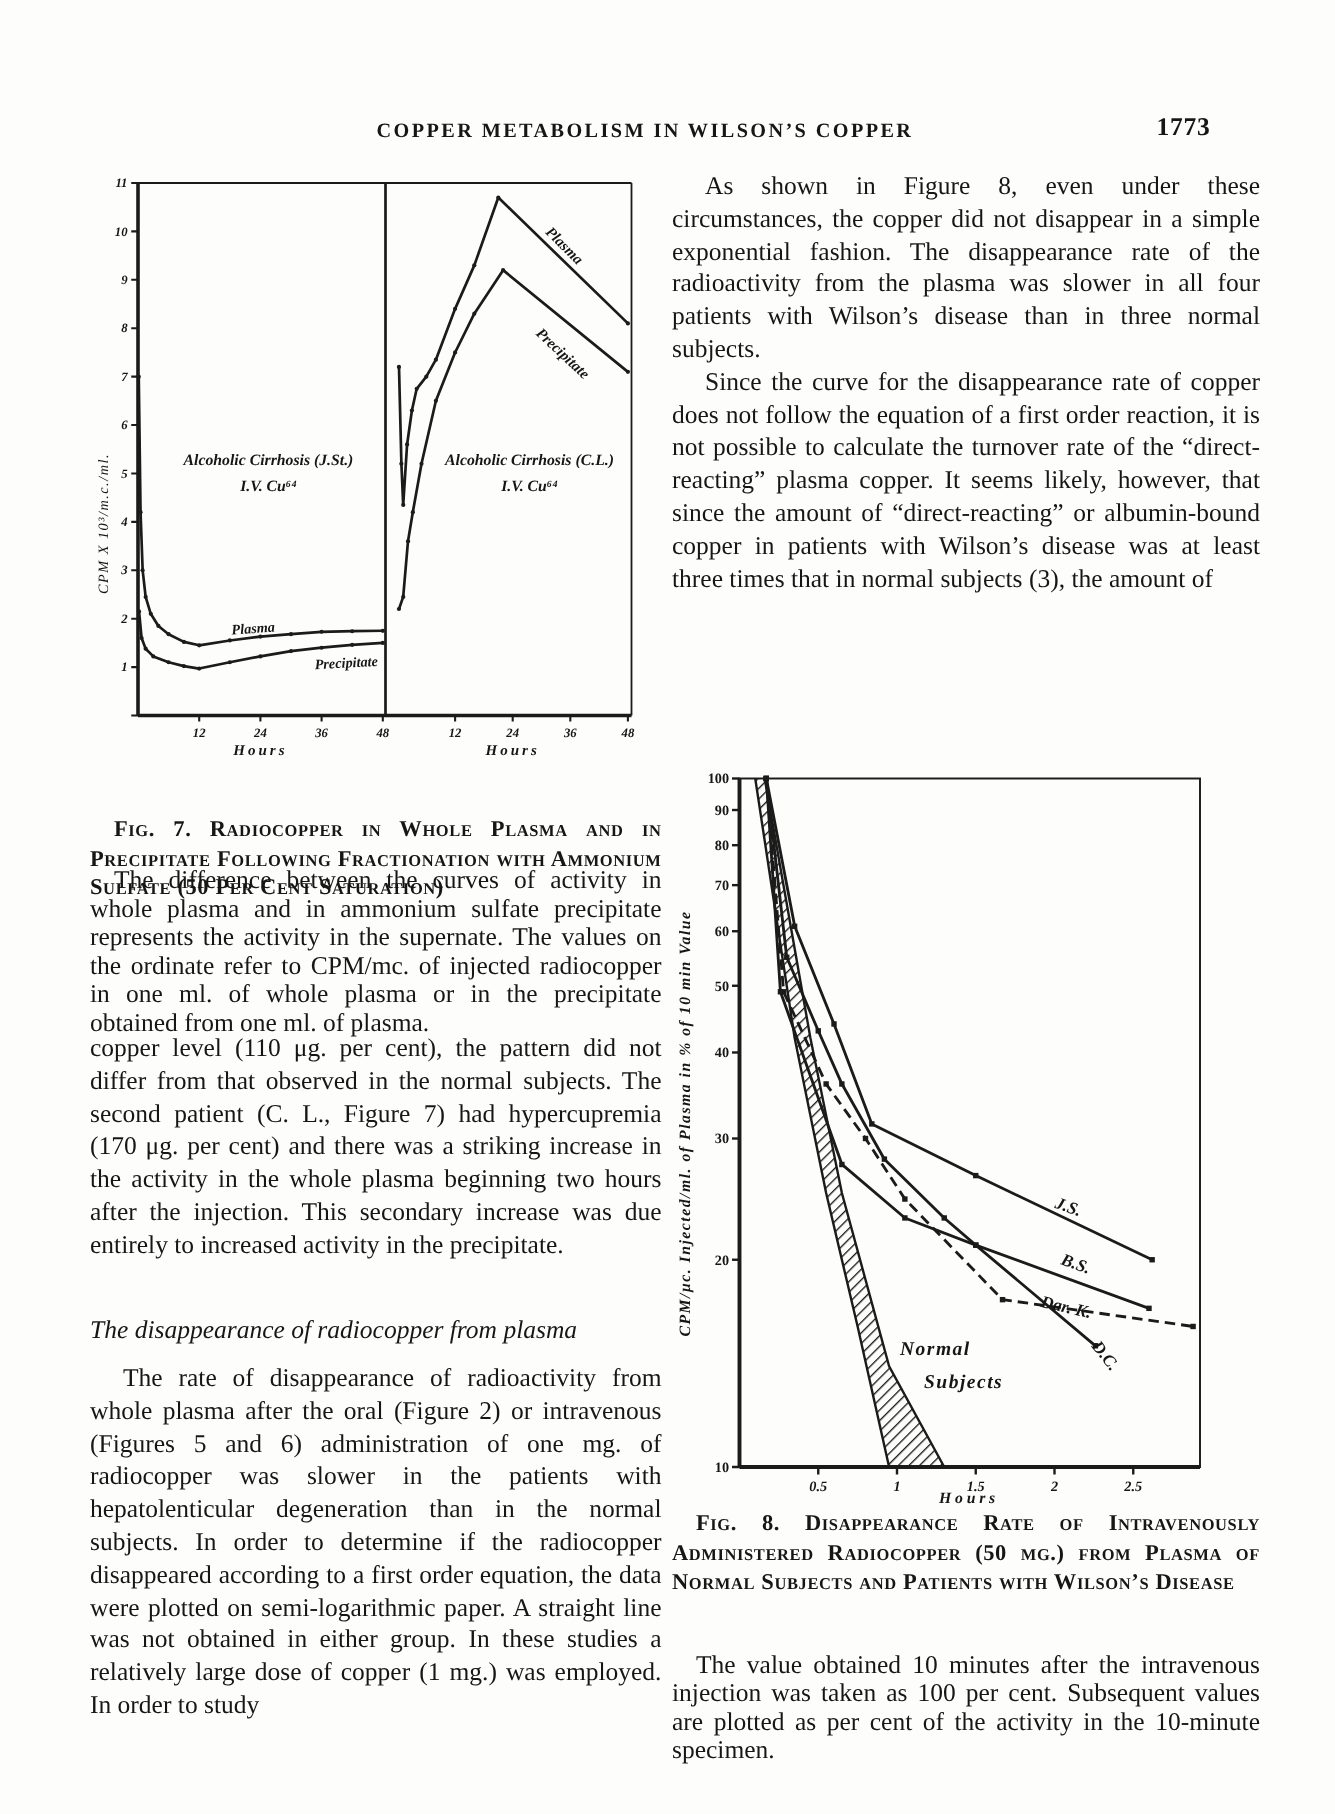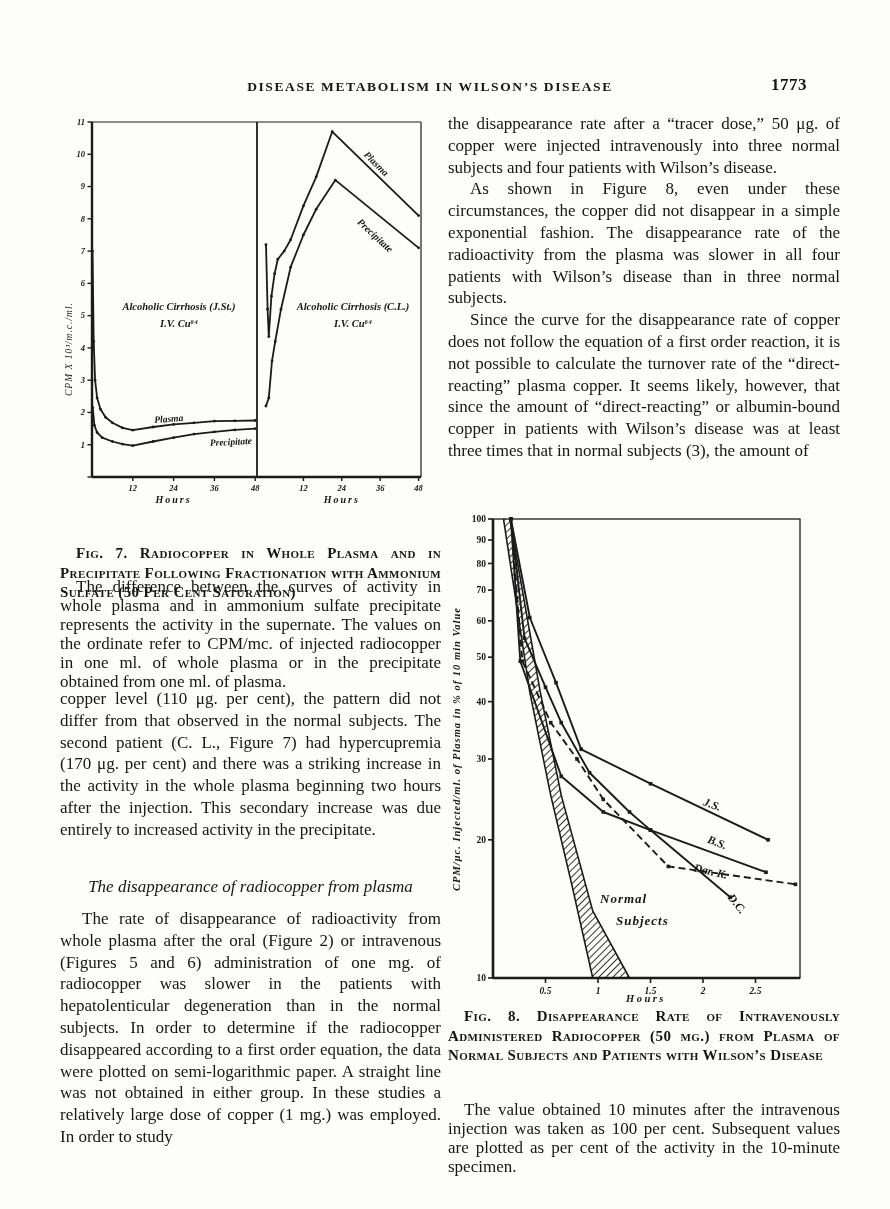--- a/index.html
+++ b/index.html
@@ -31,21 +31,21 @@
   }
   .section-heading{
     font-size:17px;font-style:italic;
   }
   svg{display:block;}
   svg text{font-family:"Liberation Serif","DejaVu Serif",serif;}
 </style>
 </head>
 <body>
 
-<div class="abs running-head">DISEASE METABOLISM IN WILSON’S DISEASE</div>
+<div class="abs running-head">COPPER METABOLISM IN WILSON’S COPPER</div>
 <div class="abs page-number">1773</div>
 
 <div class="abs" style="left:59px;top:114px;">
   <svg id="fig7" width="382" height="400" viewBox="0 0 382 400">
       <g>
         <line x1="33" y1="8" x2="33" y2="363" stroke="#1b1b1b" stroke-width="2.4"></line>
         <line x1="33" y1="363" x2="362" y2="363" stroke="#1b1b1b" stroke-width="2.4"></line>
         <line x1="33" y1="8" x2="362" y2="8" stroke="#1b1b1b" stroke-width="1.2"></line>
         <line x1="362" y1="8" x2="362" y2="363" stroke="#1b1b1b" stroke-width="1.2"></line>
         <line x1="198" y1="8" x2="198" y2="363" stroke="#1b1b1b" stroke-width="1.8"></line>
@@ -171,26 +171,25 @@
         <text x="314" y="124" fill="#161616" font-size="10px" font-style="italic" font-weight="bold" text-anchor="middle" transform="rotate(43 314 124)">Precipitate</text>
       </g>
     </svg>
 </div>
 
 <div class="abs caption-title" style="left:60px;top:520px;width:381px;margin-top:24px;">Fig. 7.  Radiocopper in Whole Plasma and in Precipitate Following Fractionation with Ammonium Sulfate (50 Per Cent Saturation)</div>
 <div class="abs caption-body" style="left:60px;top:577px;width:381px;">The difference between the curves of activity in whole plasma and in ammonium sulfate precipitate represents the activity in the supernate.  The values on the ordinate refer to CPM/mc. of injected radiocopper in one ml. of whole plasma or in the precipitate obtained from one ml. of plasma.</div>
 
 <p class="abs body-text" style="left:60px;top:688px;width:381px;">copper level (110 μg. per cent), the pattern did not differ from that observed in the normal subjects.  The second patient (C. L., Figure 7) had hypercupremia (170 μg. per cent) and there was a striking increase in the activity in the whole plasma beginning two hours after the injection.  This secondary increase was due entirely to increased activity in the precipitate.</p>
 
-<div class="abs section-heading" style="left:60px;top:877px;width:381px;text-align:center;">The disappearance of radiocopper from plasma</div>
+<div class="abs section-heading" style="left:60px;top:877px;width:381px;">The disappearance of radiocopper from plasma</div>
 
 <p class="abs body-text indent" style="left:60px;top:908px;width:381px;">The rate of disappearance of radioactivity from whole plasma after the oral (Figure 2) or intravenous (Figures 5 and 6) administration of one mg. of radiocopper was slower in the patients with hepatolenticular degeneration than in the normal subjects.  In order to determine if the radiocopper disappeared according to a first order equation, the data were plotted on semi-logarithmic paper.  A straight line was not obtained in either group.  In these studies a relatively large dose of copper (1 mg.) was employed.  In order to study</p>
 
 <div class="abs body-text" style="left:448px;top:113px;width:392px;">
-  <p>the disappearance rate after a “tracer dose,” 50 μg. of copper were injected intravenously into three normal subjects and four patients with Wilson’s disease.</p>
   <p class="indent">As shown in Figure 8, even under these circumstances, the copper did not disappear in a simple exponential fashion.  The disappearance rate of the radioactivity from the plasma was slower in all four patients with Wilson’s disease than in three normal subjects.</p>
   <p class="indent">Since the curve for the disappearance rate of copper does not follow the equation of a first order reaction, it is not possible to calculate the turnover rate of the “direct-reacting” plasma copper.  It seems likely, however, that since the amount of “direct-reacting” or albumin-bound copper in patients with Wilson’s disease was at least three times that in normal subjects (3), the amount of</p>
 </div>
 
 <div class="abs" style="left:448px;top:505px;">
   <svg id="fig8" width="397" height="498" viewBox="0 0 397 498">
       <defs>
         <pattern id="hatch" width="5" height="5" patternUnits="userSpaceOnUse" patternTransform="rotate(45)">
           <line x1="0" y1="0" x2="0" y2="5" stroke="#1b1b1b" stroke-width="1.8"></line>
         </pattern>

